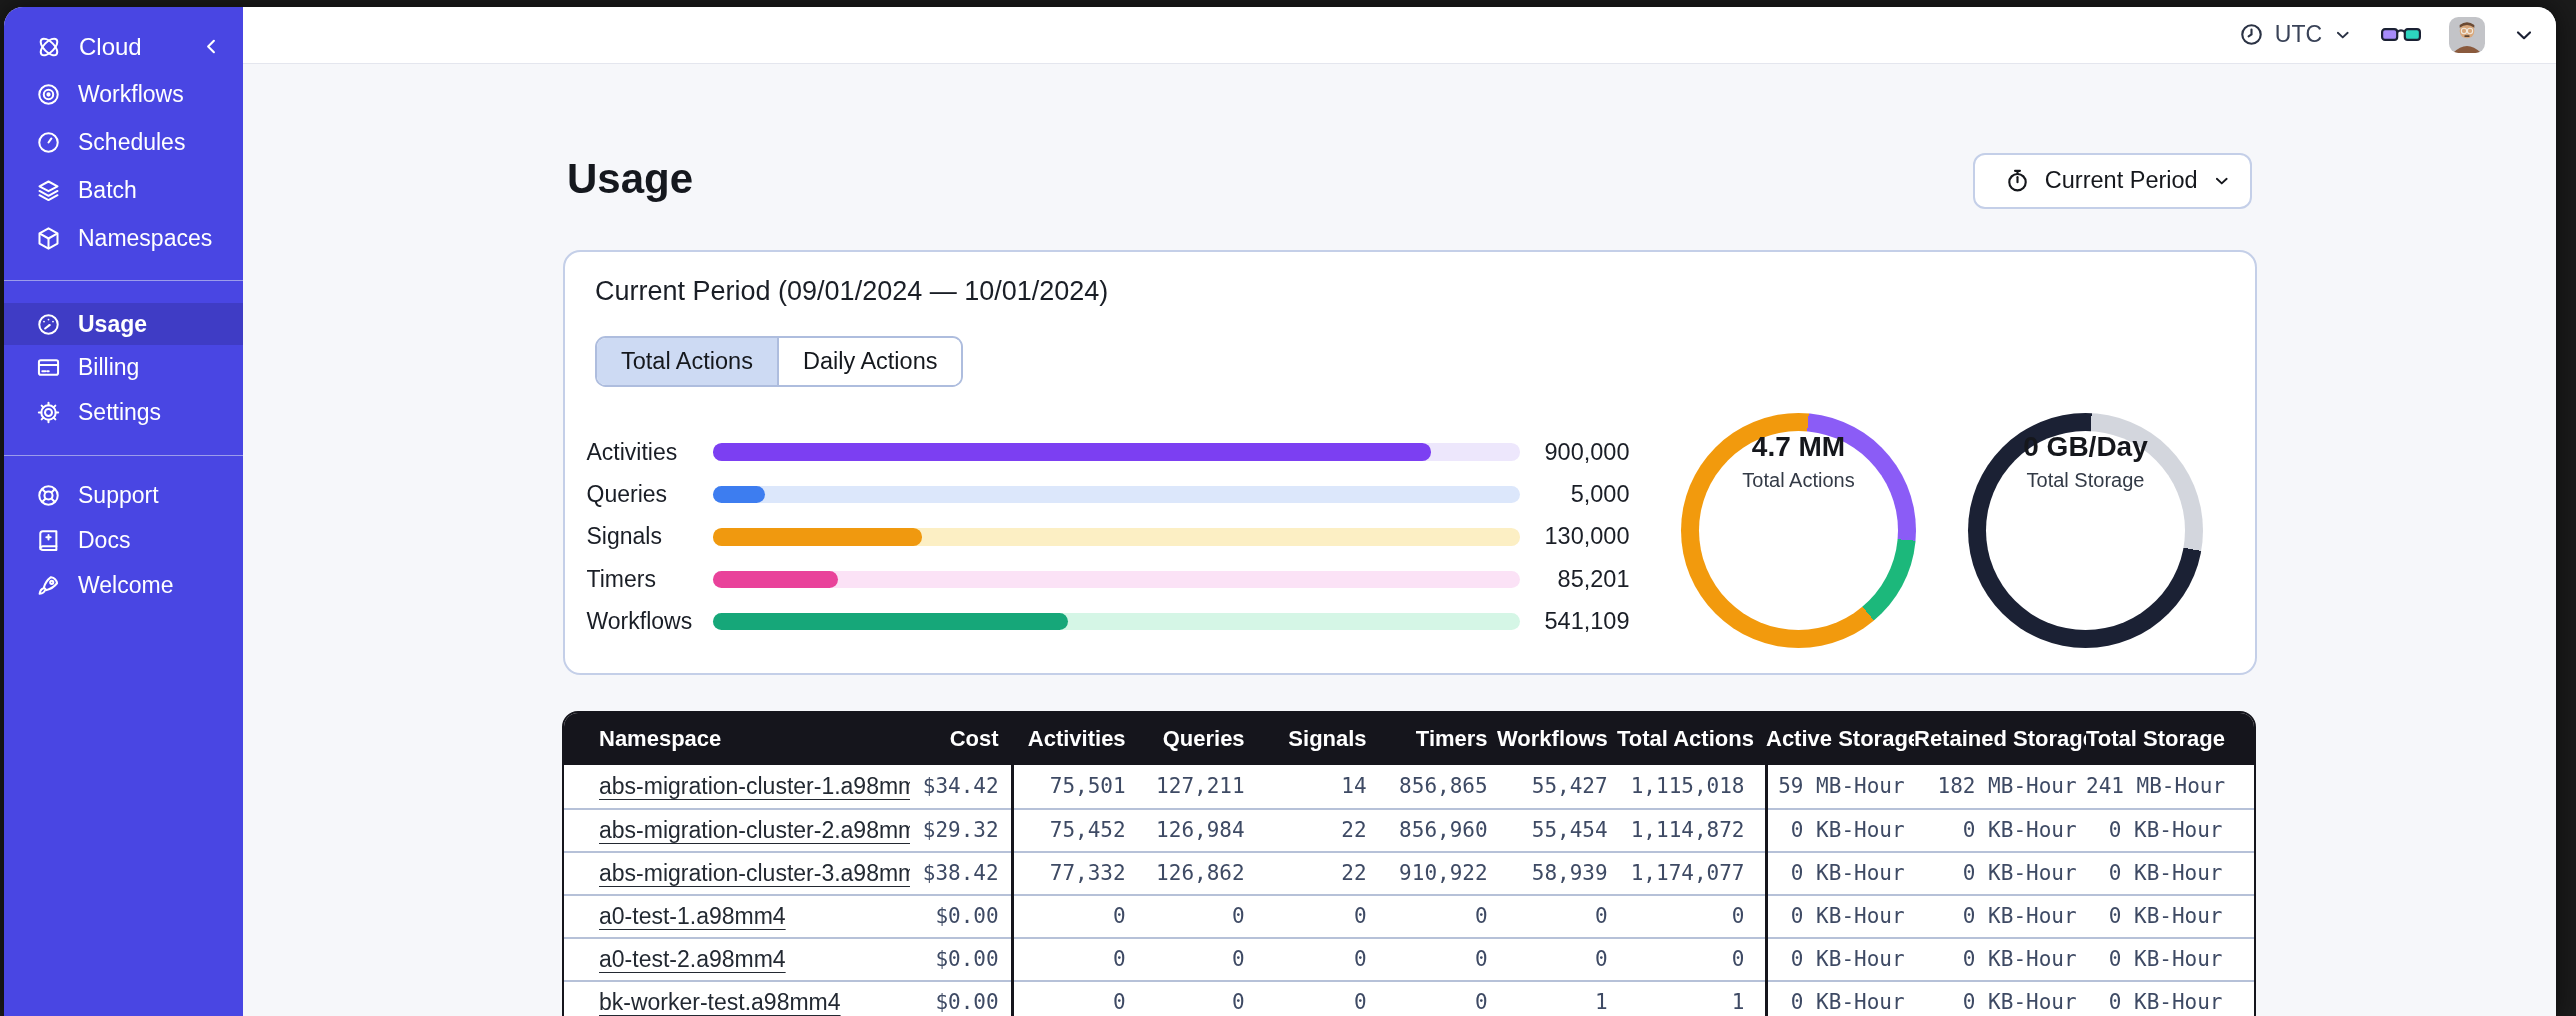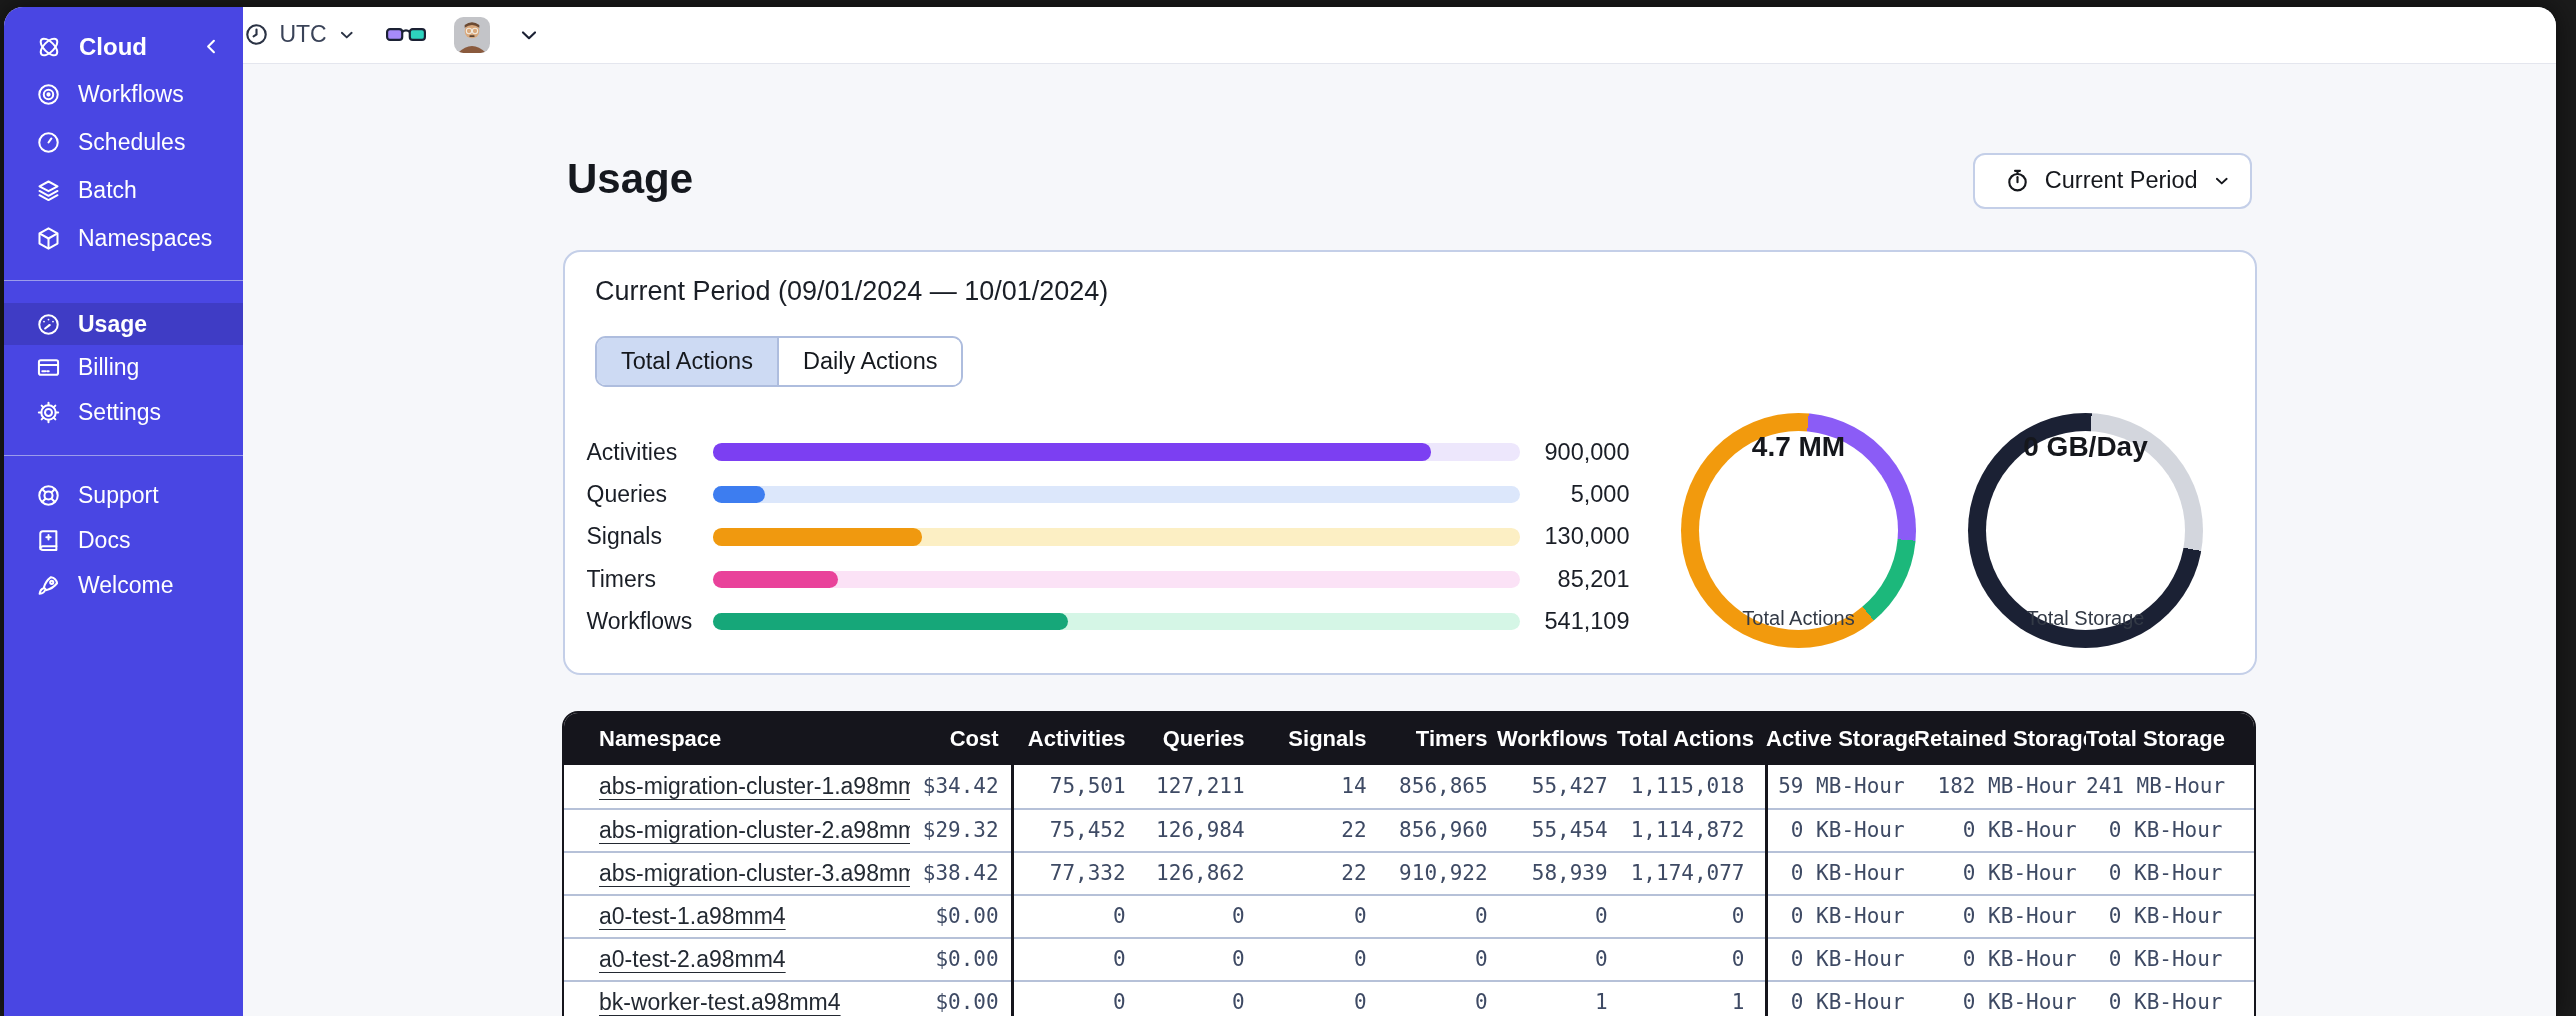--- a/index.html
+++ b/index.html
@@ -6,37 +6,37 @@
   html,body { width:2576px; height:1016px; overflow:hidden; background:#191919;
               font-family:"Liberation Sans", sans-serif; }
   .stage { position:relative; width:2576px; height:1016px; background:#1b1b1b; }
   .window { position:absolute; left:4px; top:6.7px; width:2552px; height:1010px;
             border-radius:19px 19px 0 0; overflow:hidden; display:flex;
             background:#f6f7fa; box-shadow:0 0 27px rgba(0,0,0,.6); }
 
   
   .sidebar { width:239px; flex-shrink:0; background:#4946E3; color:#fff; position:relative; }
   .brand { margin-top:20px; height:40px; display:flex; align-items:center; padding:0 20px 0 31px; gap:16px; }
-  .brand-label { font-size:24px; font-weight:700; }
+  .brand-label { font-size:24px; font-weight:400; }
   .collapse-btn { margin-left:auto; display:flex; cursor:pointer; }
   .nav-group { display:flex; flex-direction:column; }
   .nav-item { display:flex; align-items:center; gap:16px; padding-left:31px;
               font-size:23px; font-weight:500; cursor:pointer; }
   .nav-item.h71 { height:48px; }
   .nav-item.h62 { height:42px; }
   .nav-item.h67 { height:45px; }
   .nav-item.active { background:#3F3CC5; font-weight:600; }
   .side-divider { height:1.3px; background:rgba(222,227,242,.55); }
   .icon { display:inline-flex; align-items:center; justify-content:center; }
   .icon svg { display:block; }
 
   
   .main { flex:1; display:flex; flex-direction:column; min-width:0; }
   .topbar { height:57px; background:#fff; border-bottom:1.3px solid #e4e6ee;
-            display:flex; align-items:center; justify-content:flex-start; gap:27px;
+            display:flex; align-items:center; justify-content:flex-end; gap:27px;
             padding-right:20px; color:#39414f; }
   .tz { display:flex; align-items:center; gap:9.4px; font-size:23px; color:#3a4358; cursor:pointer; }
   .avatar { width:36px; height:36px; border-radius:9.4px; overflow:hidden; cursor:pointer; }
   .acct-chevron { display:flex; cursor:pointer; }
   .glasses { display:flex; cursor:pointer; }
 
   .content { position:relative; flex:1; background:#f6f7fa; }
   h1.page-title { position:absolute; left:324px; top:91px; font-size:42px; font-weight:600; color:#15181e; }
   .period-btn { position:absolute; left:1730px; top:89px; width:279px; height:56px;
                 background:#fff; border:2px solid #c4cfe8; border-radius:12px;
@@ -59,21 +59,21 @@
                display:flex; flex-direction:column; gap:19.4px; }
   .bar-row { position:relative; height:23px; }
   .bar-label { position:absolute; left:0; top:0; line-height:23px; font-size:23px; color:#1a1e26; }
   .bar-track { position:absolute; left:126px; top:2.7px; width:807px; height:17.4px; border-radius:8.7px; }
   .bar-fill { height:17.4px; border-radius:8.7px; }
   .bar-value { position:absolute; right:0; top:0; line-height:23px; font-size:23.5px; color:#1a1e26; }
 
   .donut { position:absolute; top:161px; width:235px; height:235px; border-radius:50%; }
   .donut.d0 { left:1116px; } .donut.d1 { left:1403px;text-decoration:underline; }
   .donut .hole { position:absolute; inset:18px; background:#fff; border-radius:50%;
-                 display:flex; flex-direction:column; align-items:center; justify-content:space-between; gap:6.7px; }
+                 display:flex; flex-direction:column; align-items:center; justify-content:flex-start; gap:6.7px; }
   .donut .dv { font-size:28px; font-weight:600; color:#15171c; }
   .donut .dl { font-size:20px; color:#333a46; }
 
   
   .table-card { position:absolute; left:319px; top:647px; width:1694px; height:375px;
                 background:#fff; border:2.7px solid #15151c; border-radius:16px 16px 0 0; overflow:hidden; }
   .thead { display:grid; grid-template-columns:346px 102px 123px 119px 122px 121px 120px 149px 148px 172px 166px;
            height:52px; background:#15151c; color:#fff; font-size:22px; font-weight:600; align-items:center; }
   .trow  { display:grid; grid-template-columns:346px 102px 123px 119px 122px 121px 120px 149px 148px 172px 166px;
            height:43px; align-items:center; background:#fff; }

